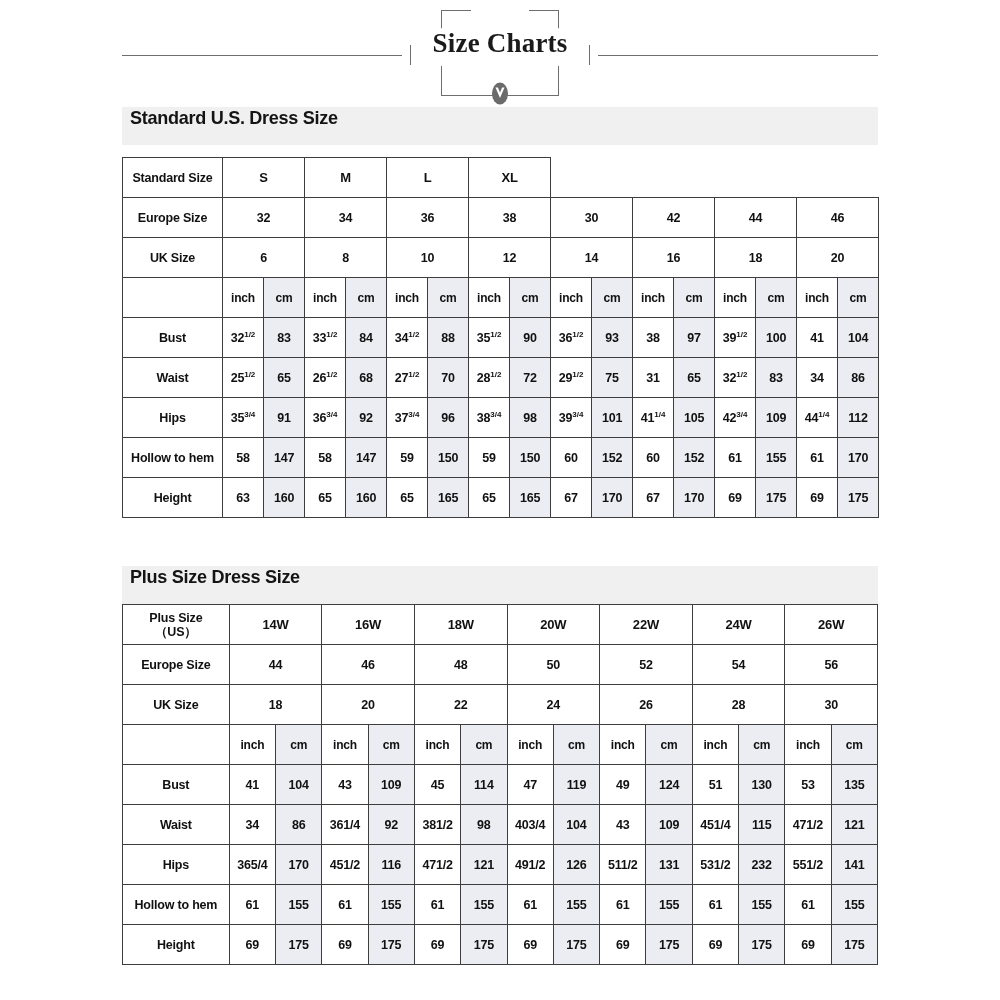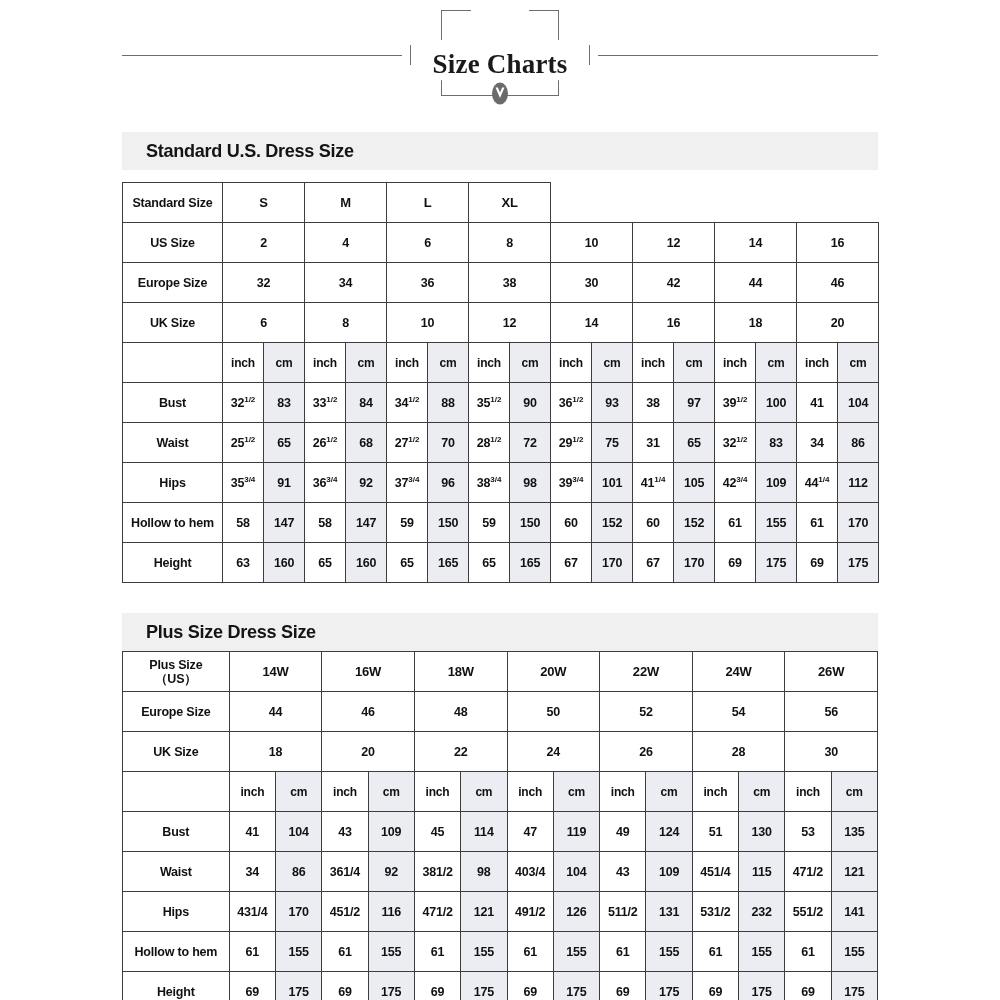--- a/index.html
+++ b/index.html
@@ -14,21 +14,21 @@
   .page {
     position: relative;
     width: 1000px; height: 1000px;
     background: #ffffff;
     overflow: hidden;
   }
 
   
   .title-block {
     position: relative;
-    height: 132px;
+    height: 89px;
     margin: 0 122px 0 122px;
   }
   .rule {
     position: absolute;
     top: 55px;
     height: 1px;
     background: #6e6e6e;
   }
   .rule-left  { left: 0;   width: 280px; }
   .rule-right { right: 0;  width: 280px; }
@@ -87,22 +87,22 @@
   }
 
   
   .section {
     margin: 0 122px;
   }
   .section-header {
     background: #f0f0f0;
     height: 38px;
     display: flex;
-    align-items: center;
-    padding-left: 24px;
+    padding-left: 8px;
+    margin-top: 18px;
   }
   .section-header span {
     font-size: 19px;
     font-weight: bold;
     color: #141414;
     letter-spacing: -0.3px;
     transform: scaleX(0.95);
     transform-origin: left center;
   }
 
@@ -196,31 +196,20 @@
           <col style="width:41px">
           <col style="width:41px">
       </colgroup>
       <tbody id="t1-body">
           <tr>
             <td class="lbl">Standard Size</td>
             <td class="grp" colspan="2">S</td>
             <td class="grp" colspan="2">M</td>
             <td class="grp" colspan="2">L</td>
             <td class="grp" colspan="2">XL</td>
-          </tr>
-          <tr>
-            <td class="lbl">US Size</td>
-            <td colspan="2">2</td>
-            <td colspan="2">4</td>
-            <td colspan="2">6</td>
-            <td colspan="2">8</td>
-            <td colspan="2">10</td>
-            <td colspan="2">12</td>
-            <td colspan="2">14</td>
-            <td colspan="2">16</td>
           </tr>
           <tr>
             <td class="lbl">Europe Size</td>
             <td colspan="2">32</td>
             <td colspan="2">34</td>
             <td colspan="2">36</td>
             <td colspan="2">38</td>
             <td colspan="2">30</td>
             <td colspan="2">42</td>
             <td colspan="2">44</td>
@@ -458,21 +447,21 @@
             <td class="shade">104</td>
             <td>43</td>
             <td class="shade">109</td>
             <td>451/4</td>
             <td class="shade">115</td>
             <td>471/2</td>
             <td class="shade">121</td>
           </tr>
           <tr>
             <td class="lbl">Hips</td>
-            <td>431/4</td>
+            <td>365/4</td>
             <td class="shade">170</td>
             <td>451/2</td>
             <td class="shade">116</td>
             <td>471/2</td>
             <td class="shade">121</td>
             <td>491/2</td>
             <td class="shade">126</td>
             <td>511/2</td>
             <td class="shade">131</td>
             <td>531/2</td>

